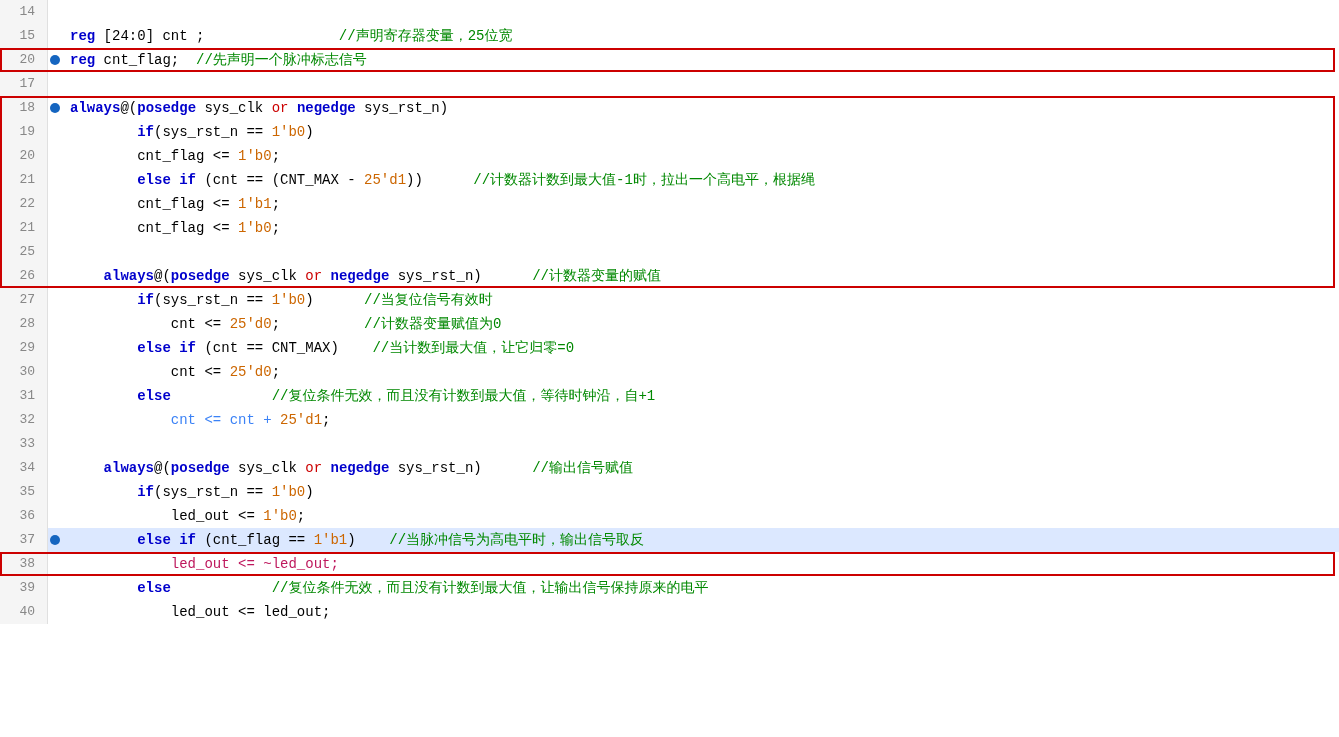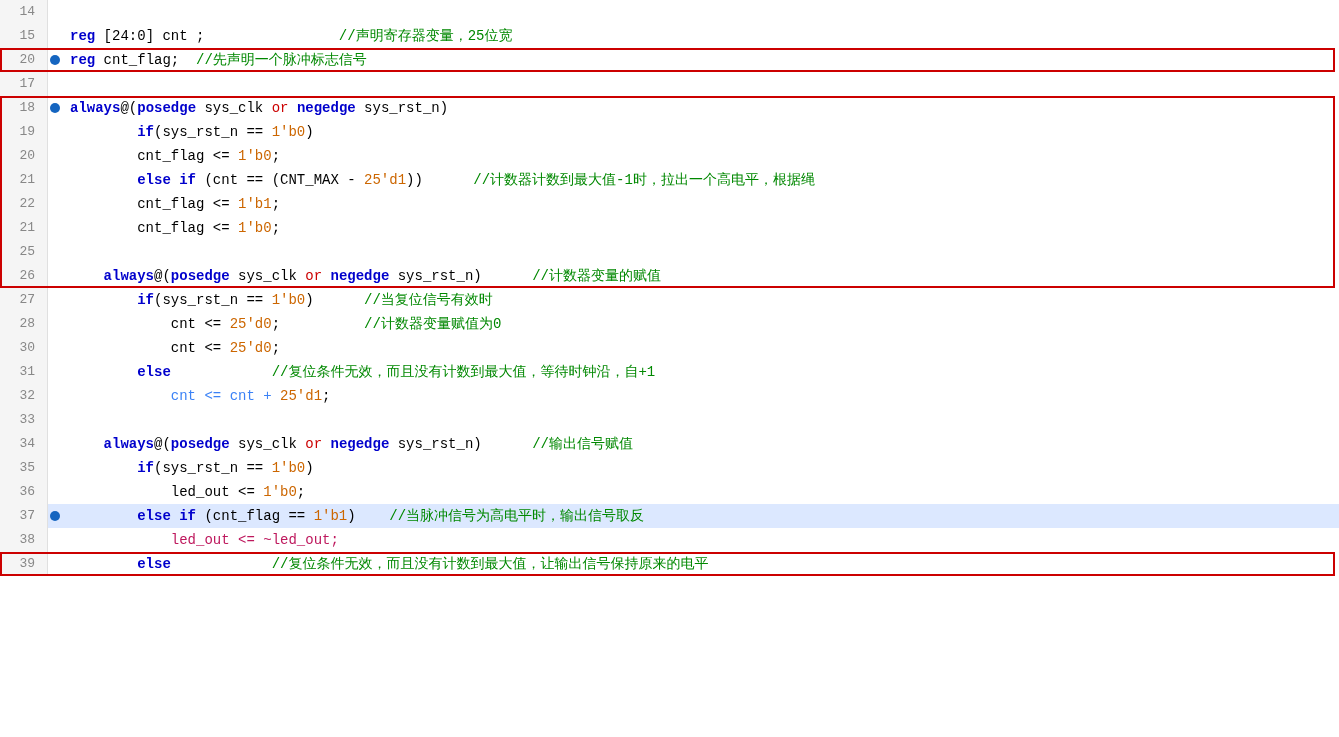--- a/index.html
+++ b/index.html
@@ -158,20 +158,25 @@
         <div class="line-number">27</div>
         <div class="breakpoint-dot"></div>
         <div class="line-content"><span style="color: rgb(0, 0, 204); font-weight: bold;">        if</span><span style="color: rgb(0, 0, 0);">(sys_rst_n == </span><span style="color: rgb(204, 102, 0);">1'b0</span><span style="color: rgb(0, 0, 0);">)</span><span style="color: rgb(0, 136, 0); text-align: right;">      //当复位信号有效时</span></div>
       </div>
       <div class="code-line">
         <div class="line-number">28</div>
         <div class="breakpoint-dot"></div>
         <div class="line-content"><span style="color: rgb(0, 0, 0);">            cnt &lt;= </span><span style="color: rgb(204, 102, 0);">25'd0</span><span style="color: rgb(0, 0, 0);">;</span><span style="color: rgb(0, 136, 0);">          //计数器变量赋值为0</span></div>
       </div>
       <div class="code-line">
+        <div class="line-number">29</div>
+        <div class="breakpoint-dot"></div>
+        <div class="line-content"><span style="color: rgb(0, 0, 204); font-weight: bold;">        else </span><span style="color: rgb(0, 0, 204); font-weight: bold;">if</span><span style="color: rgb(0, 0, 0);"> (cnt == CNT_MAX)</span><span style="color: rgb(0, 136, 0);">    //当计数到最大值，让它归零=0</span></div>
+      </div>
+      <div class="code-line">
         <div class="line-number">30</div>
         <div class="breakpoint-dot"></div>
         <div class="line-content"><span style="color: rgb(0, 0, 0);">            cnt &lt;= </span><span style="color: rgb(204, 102, 0);">25'd0</span><span style="color: rgb(0, 0, 0);">;</span></div>
       </div>
       <div class="code-line">
         <div class="line-number">31</div>
         <div class="breakpoint-dot"></div>
         <div class="line-content"><span style="color: rgb(0, 0, 204); font-weight: bold;">        else</span><span style="color: rgb(0, 136, 0);">            //复位条件无效，而且没有计数到最大值，等待时钟沿，自+1</span></div>
       </div>
       <div class="code-line">
@@ -208,19 +213,24 @@
       </div>
       <div class="code-line">
         <div class="line-number">38</div>
         <div class="breakpoint-dot"></div>
         <div class="line-content"><span style="color: #be185d;">            led_out &lt;= ~led_out;</span></div>
       </div>
       <div class="code-line">
         <div class="line-number">39</div>
         <div class="breakpoint-dot"></div>
         <div class="line-content"><span style="color: rgb(0, 0, 204); font-weight: bold;">        else</span><span style="color: rgb(0, 136, 0);">            //复位条件无效，而且没有计数到最大值，让输出信号保持原来的电平</span></div>
+      </div>
+      <div class="code-line">
+        <div class="line-number">40</div>
+        <div class="breakpoint-dot"></div>
+        <div class="line-content"><span style="color: rgb(0, 0, 0);">            led_out &lt;= led_out;</span></div>
       </div>
     </div>
 
   <div class="box-red box-line16" style="top: 48px; height: 24px;"></div>
   <div class="box-red box-lines18-25" style="top: 96px; height: 192px;"></div>
   <div class="box-red box-line37" style="top: 552px; height: 24px;"></div>
 </div>
 
 </body></html>

